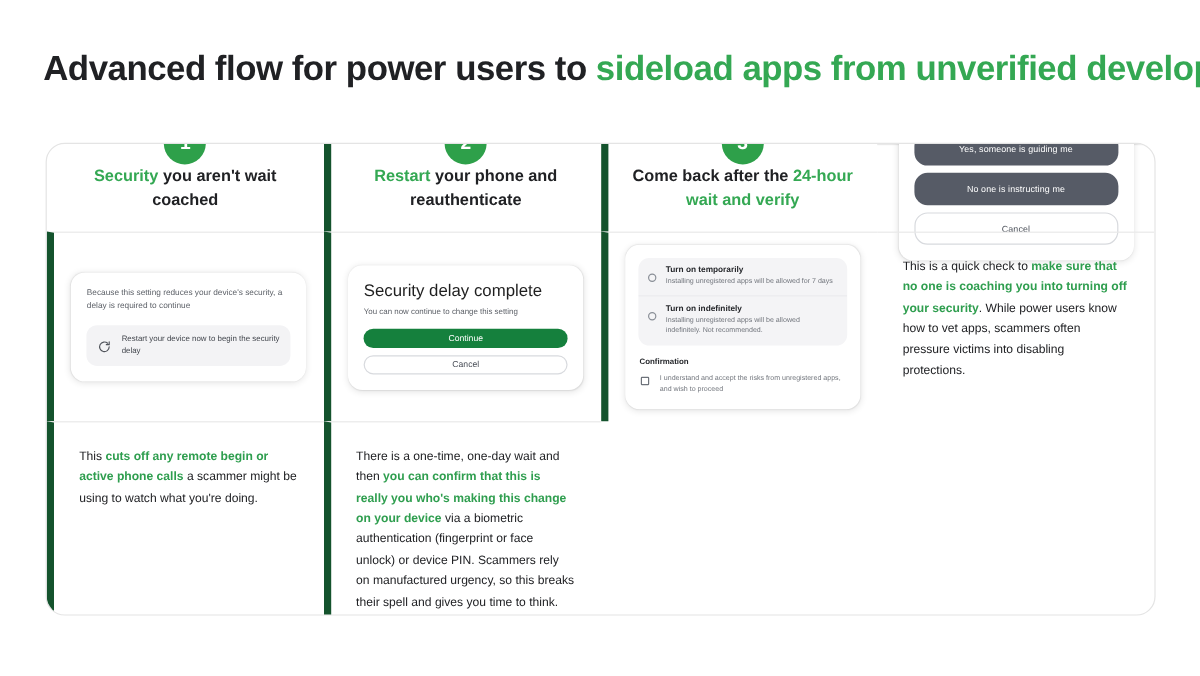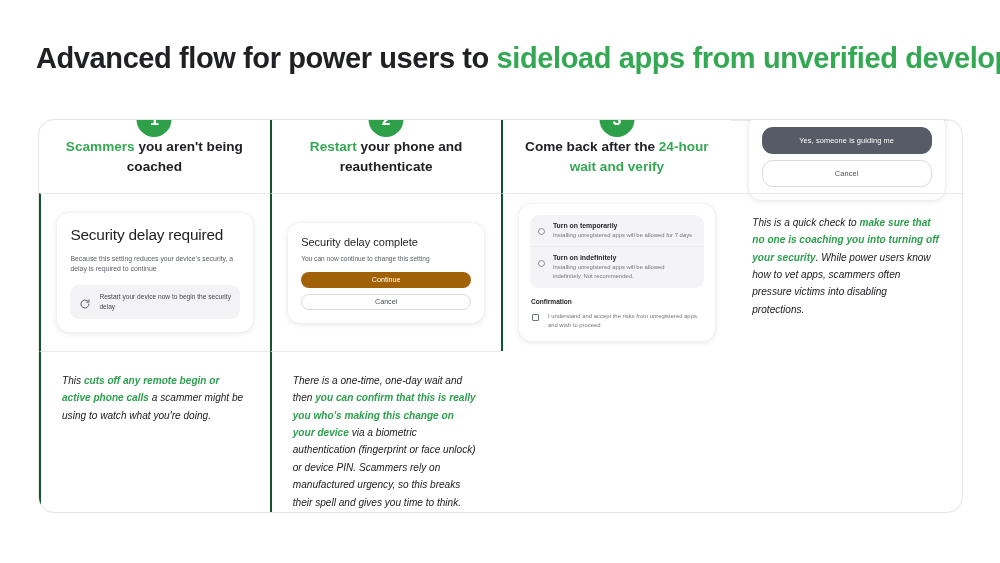--- a/index.html
+++ b/index.html
@@ -26,21 +26,21 @@
     width: 925px; height: 394px;
     border: 1px solid #e4e4e4;
     border-radius: 16px;
     display: grid;
     grid-template-columns: 1fr 1fr 1fr 1fr;
     grid-template-rows: 73px 158px 1fr;
     background: #fff;
     overflow: hidden;
   }
   .cell { position: relative; }
-  .cell.colsep { border-left: 2px solid #14532d; align-items: center; }
+  .cell.colsep { border-left: 6px solid #14532d; align-items: center; }
   .cell.rowsep { border-top: 1px solid #e9e9e9; }
 
   
   .hdr {
     display: flex; align-items: center; justify-content: center;
     text-align: center; padding: 0 16px;
   }
   .hdr-text {
     font-size: 13.6px; font-weight: 600; line-height: 1.45;
     color: #202124;
@@ -90,27 +90,27 @@
   }
   .m2-row {
     background: #f3f3f5; border-radius: 9px;
     display: flex; align-items: center; gap: 8px;
     padding: 7px 9px;
   }
   .m2-row .lbl { font-size: 6.6px; color: #42464d; line-height: 1.5; }
   .restart-ico { flex: 0 0 12px; width:12px; height:12px; }
 
   
-  .m3-title { font-size: 11px; color: #1f1f1f; font-weight: 400; margin-bottom: 7px; }
+  .m3-title { font-size: 14px; color: #1f1f1f; font-weight: 400; margin-bottom: 7px; }
   .m3-body { font-size: 6.6px; color: #5d6168; margin-bottom: 10px; }
   .m3-btn {
     height: 16px; border-radius: 9px; display:flex; align-items:center;
     justify-content:center; font-size: 7.2px; margin-bottom: 6px;
   }
-  .m3-btn.dark { background:#a16207; color:#fff; }
+  .m3-btn.dark { background:#15803d; color:#fff; }
   .m3-btn.ghost { background:#fff; color:#4a4f58; border:1px solid #d8dade; margin-bottom:0; }
 
   
   .opt-group { background: #f4f4f6; border-radius: 9px; overflow: hidden; }
   .opt {
     display: flex; align-items: flex-start; gap: 8px;
     padding: 7px 9px 7px 8px;
   }
   .opt + .opt { border-top: 1px solid #ebebee; }
   .radio {
@@ -118,42 +118,42 @@
     border: 1px solid #8a8f97; margin-top: 6px;
   }
   .opt-t { font-size: 6.9px; font-weight: 700; color: #24262a; margin-bottom: 1.5px; }
   .opt-d { font-size: 5.9px; color: #72767d; line-height: 1.5; }
   .conf-label { font-size: 6.6px; font-weight: 700; color: #24262a; margin: 10px 0 7px 1px; }
   .conf-row { display: flex; align-items: flex-start; gap: 9px; padding-left: 2px; }
   .checkbox { flex:0 0 7px; width:7px; height:7px; border:1px solid #6e737b; border-radius:1px; margin-top:2px; }
   .conf-d { font-size: 5.9px; color: #72767d; line-height: 1.55; }
 
   
-  .body-cell { padding: 20px 22px 18px 21px; font-style: italic; }
+  .body-cell { padding: 20px 22px 18px 21px; }
   .body-text {
     font-size: 10.1px; line-height: 1.72; color: #202124;
   }
   .body-text .accent { color: #2f9e4f; font-weight: 600; }
   .body-text p + p { margin-top: 14px; }
 </style>
 </head>
 <body>
 
 <div class="page">
 
   <div class="title">
     <span>Advanced flow for power users to </span><span class="accent">sideload apps from unverified developers</span>
   </div>
 
   <div class="grid">
 
     <div class="cell hdr">
       <div class="badge">1</div>
       <div class="hdr-text">
-        <span class="accent">Scammers</span><span> you aren't being coached</span>
+        <span class="accent">Security</span><span> you aren't wait coached</span>
       </div>
     </div>
 
     <div class="cell hdr colsep">
       <div class="badge">2</div>
       <div class="hdr-text">
         <span class="accent">Restart</span><span> your phone and reauthenticate</span>
       </div>
     </div>
 
@@ -161,27 +161,27 @@
       <div class="badge">3</div>
       <div class="hdr-text">
         <span>Come back after the </span><span class="accent">24-hour wait and verify</span>
       </div>
     </div>
 
 
     <div class="cell mockwrap rowsep">
       <div class="mock">
         <div class="pillbtn dark">Yes, someone is guiding me</div>
+        <div class="pillbtn dark">No one is instructing me</div>
         <div class="pillbtn ghost">Cancel</div>
       </div>
     </div>
 
     <div class="cell mockwrap rowsep colsep">
       <div class="mock">
-        <div class="m2-title">Security delay required</div>
         <div class="m2-body">Because this setting reduces your device's security, a delay is required to continue</div>
         <div class="m2-row">
           <span class="restart-ico">
             <svg viewBox="0 0 24 24" width="12" height="12" fill="none" stroke="#50545b" stroke-width="1.9" stroke-linecap="round">
               <path d="M20 12a8 8 0 1 1-2.6-5.9"></path>
               <path d="M20 3.6V8.4h-4.8"></path>
             </svg>
           </span>
           <span class="lbl">Restart your device now to begin the security delay</span>
         </div>

